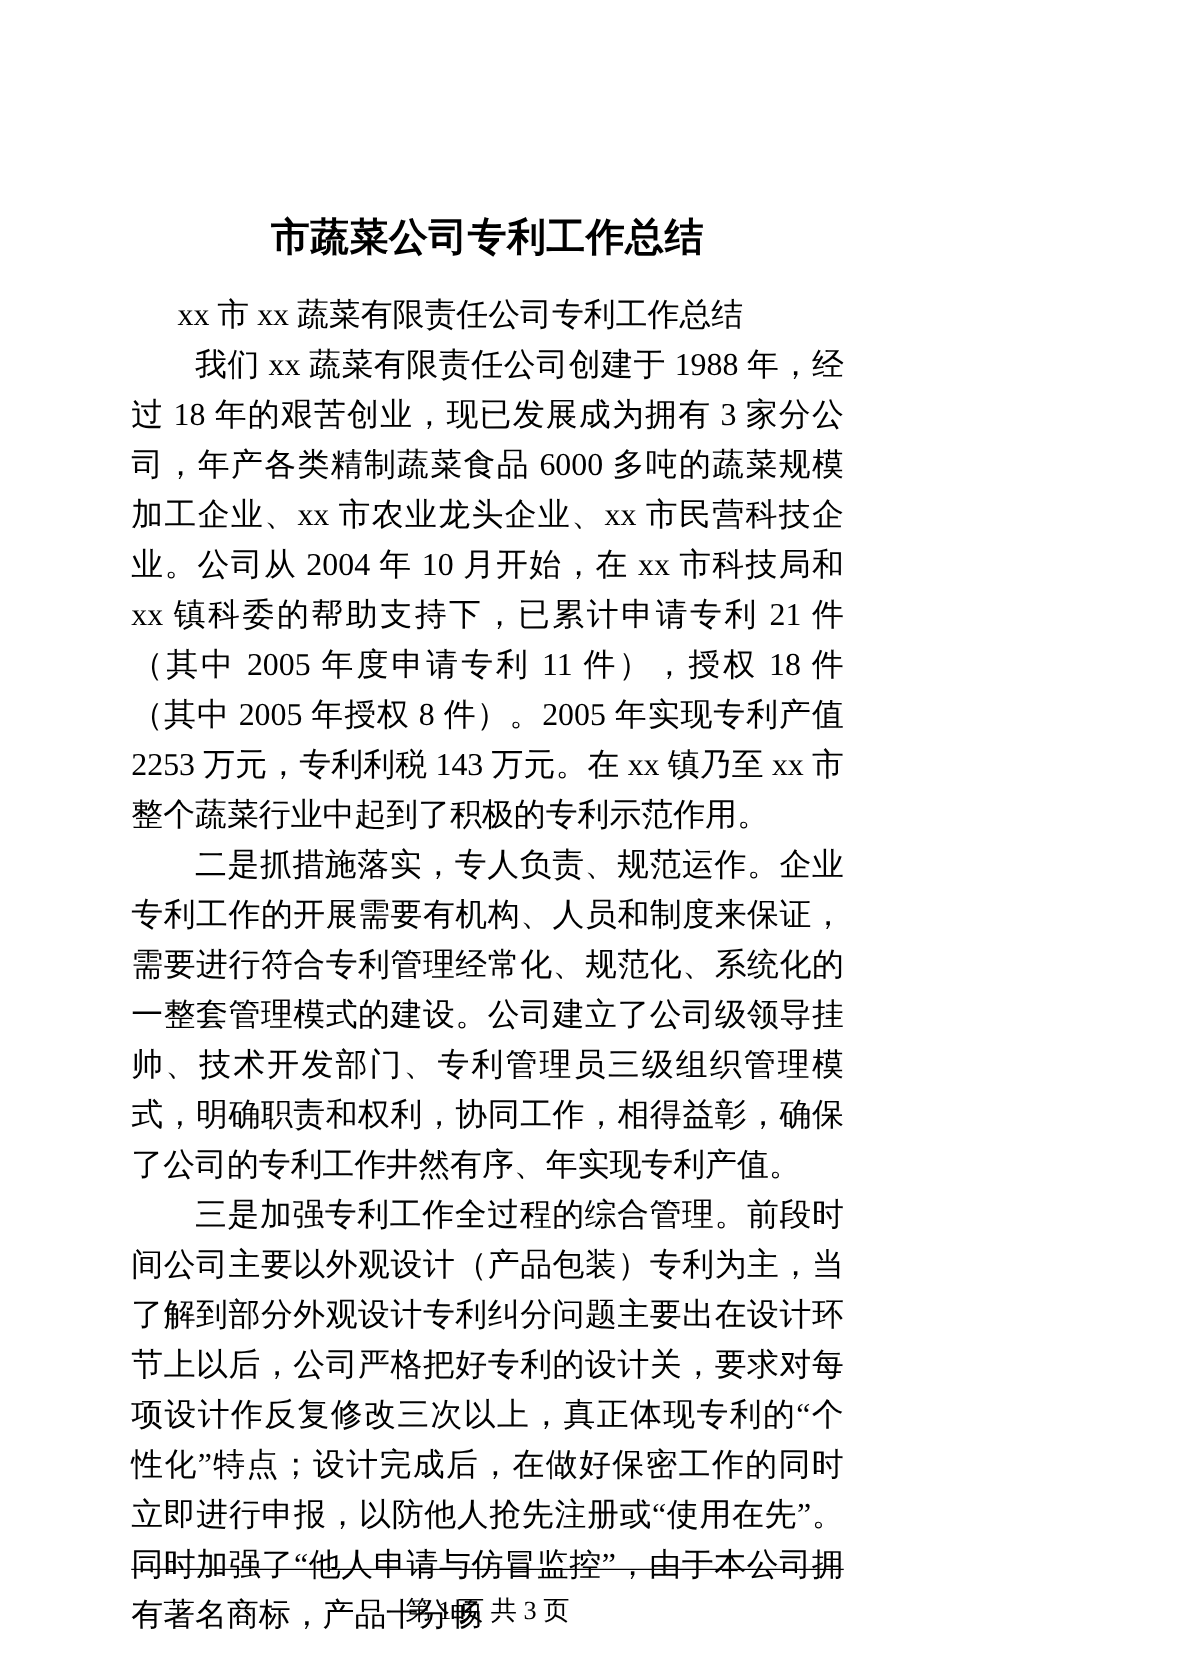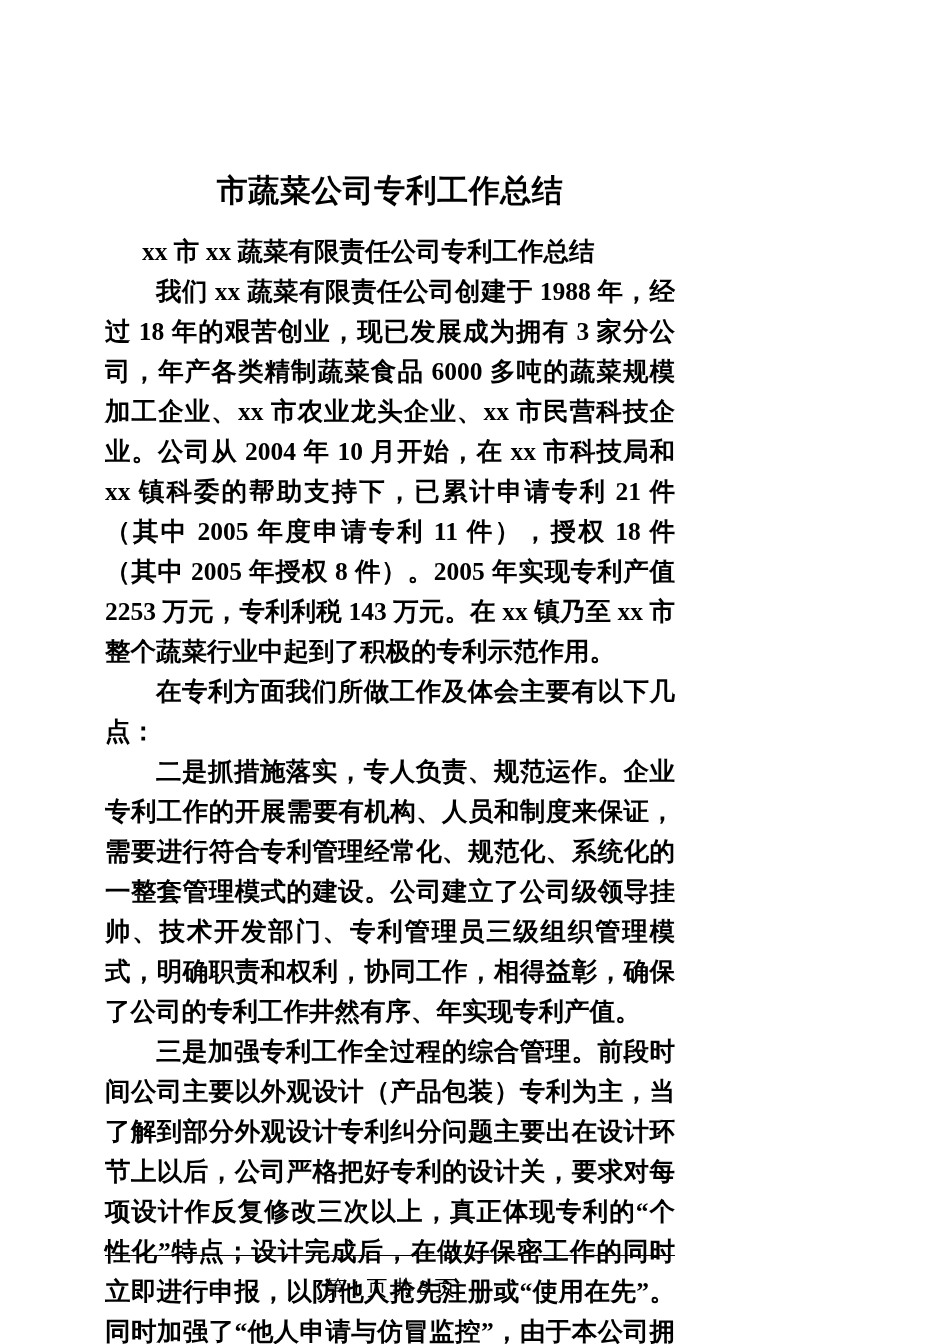--- a/index.html
+++ b/index.html
@@ -37,21 +37,20 @@
     font-size: 25.5px;
     line-height: 40px;
     text-align: justify;
     text-justify: inter-ideograph;
     letter-spacing: 0px;
   }
   .body-text p {
     margin: 0;
     padding: 0;
     text-indent: 2em;
-    font-weight: bold;
   }
   .body-text p.sub-head {
     text-indent: 1.45em;
   }
   .footer {
     position: absolute;
     left: 0;
     right: 0;
     bottom: 42px;
     text-align: center;
@@ -70,21 +69,20 @@
 </head>
 <body>
 
 <div class="page">
 
   <h1 class="doc-title">市蔬菜公司专利工作总结</h1>
 
   <div class="body-text">
     <p class="sub-head">xx 市 xx 蔬菜有限责任公司专利工作总结</p>
     <p>我们 xx 蔬菜有限责任公司创建于 1988 年，经过 18 年的艰苦创业，现已发展成为拥有 3 家分公司，年产各类精制蔬菜食品 6000 多吨的蔬菜规模加工企业、xx 市农业龙头企业、xx 市民营科技企业。公司从 2004 年 10 月开始，在 xx 市科技局和 xx 镇科委的帮助支持下，已累计申请专利 21 件（其中 2005 年度申请专利 11 件），授权 18 件（其中 2005 年授权 8 件）。2005 年实现专利产值 2253 万元，专利利税 143 万元。在 xx 镇乃至 xx 市整个蔬菜行业中起到了积极的专利示范作用。</p>
-    <p>在专利方面我们所做工作及体会主要有以下几点：</p>
     <p>二是抓措施落实，专人负责、规范运作。企业专利工作的开展需要有机构、人员和制度来保证，需要进行符合专利管理经常化、规范化、系统化的一整套管理模式的建设。公司建立了公司级领导挂帅、技术开发部门、专利管理员三级组织管理模式，明确职责和权利，协同工作，相得益彰，确保了公司的专利工作井然有序、年实现专利产值。</p>
     <p>三是加强专利工作全过程的综合管理。前段时间公司主要以外观设计（产品包装）专利为主，当了解到部分外观设计专利纠分问题主要出在设计环节上以后，公司严格把好专利的设计关，要求对每项设计作反复修改三次以上，真正体现专利的“个性化”特点；设计完成后，在做好保密工作的同时立即进行申报，以防他人抢先注册或“使用在先”。同时加强了“他人申请与仿冒监控”，由于本公司拥有著名商标，产品十分畅</p>
   </div>
 
   <div class="footer-rule"></div>
   <div class="footer">第 1 页  共 3 页</div>
 
 </div>
 
 </body></html>

